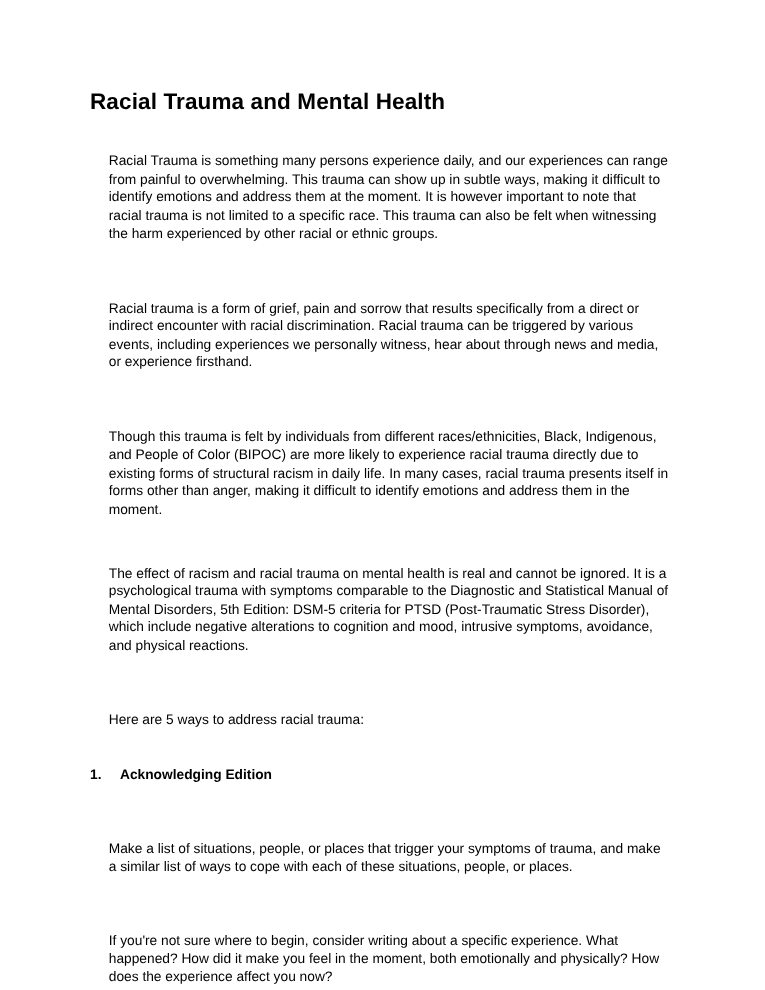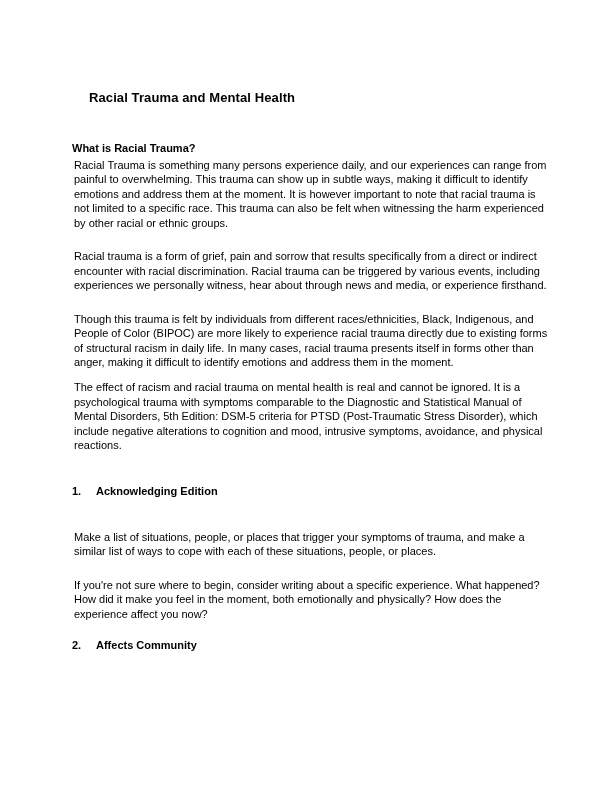--- a/index.html
+++ b/index.html
@@ -23,36 +23,36 @@
       height: 792px;
       background: #ffffff;
     }
     .content {
       position: absolute;
       left: 72px;
       top: 72px;
       width: 478px;
     }
     .doc-title {
-      font-size: 13px;
+      font-size: 18px;
       font-weight: bold;
-      margin: 17px;
+      margin: 0;
       line-height: 18px;
       letter-spacing: 0.1px;
     }
     .section-heading {
       font-size: 11px;
       font-weight: bold;
       margin: 0;
       line-height: 14.6px;
     }
     .para {
       font-size: 11px;
       line-height: 14.6px;
-      margin: 2px;
+      margin: 15px;
     }
     .gap-title { height: 17px; }
     .gap { height: 14.6px; }
     .gap-small { height: 6px; }
     .list-heading {
       display: flex;
       font-size: 11px;
       font-weight: bold;
       line-height: 14.6px;
       margin: 0;
@@ -64,30 +64,30 @@
   </style>
 </head>
 <body>
 
 <div class="page">
   <div class="content">
 
     <h1 class="doc-title">Racial Trauma and Mental Health</h1>
     <div class="gap-title"></div>
 
-    <h2 class="section-heading">What is Racial Trauma?</h2>
     <p class="para">Racial Trauma is something many persons experience daily, and our experiences can range from painful to overwhelming. This trauma can show up in subtle ways, making it difficult to identify emotions and address them at the moment. It is however important to note that racial trauma is not limited to a specific race.  This trauma can also be felt when witnessing the harm experienced by other racial or ethnic groups.</p>
     <div class="gap"></div>
     <p class="para">Racial trauma is a form of grief, pain and sorrow that results specifically from a direct or indirect encounter with racial discrimination. Racial trauma can be triggered by various events, including experiences we personally witness, hear about through news and media, or experience firsthand.</p>
     <div class="gap"></div>
     <p class="para">Though this trauma is felt by individuals from different races/ethnicities, Black, Indigenous, and People of Color (BIPOC) are more likely to experience racial trauma directly due to existing forms of structural racism in daily life. In many cases, racial trauma presents itself in forms other than anger, making it difficult to identify emotions and address them in the moment.</p>
     <div class="gap-small"></div>
 
     <p class="para">The effect of racism and racial trauma on mental health is real and cannot be ignored.  It is a psychological trauma with symptoms comparable to the Diagnostic and Statistical Manual of Mental Disorders, 5th Edition: DSM-5 criteria for PTSD (Post-Traumatic Stress Disorder), which include negative alterations to cognition and mood, intrusive symptoms, avoidance, and physical reactions.</p>
     <div class="gap"></div>
+    <p class="para">Here are 5 ways to address racial trauma:</p>
     <div class="gap"></div>
 
     <div class="list-heading">
       <span class="list-num">1.</span>
       <span>Acknowledging Edition</span>
     </div>
     <div class="gap"></div>
     <div class="gap"></div>
     <p class="para">Make a list of situations, people, or places that trigger your symptoms of trauma, and make a similar list of ways to cope with each of these situations, people, or places.</p>
     <div class="gap"></div>

